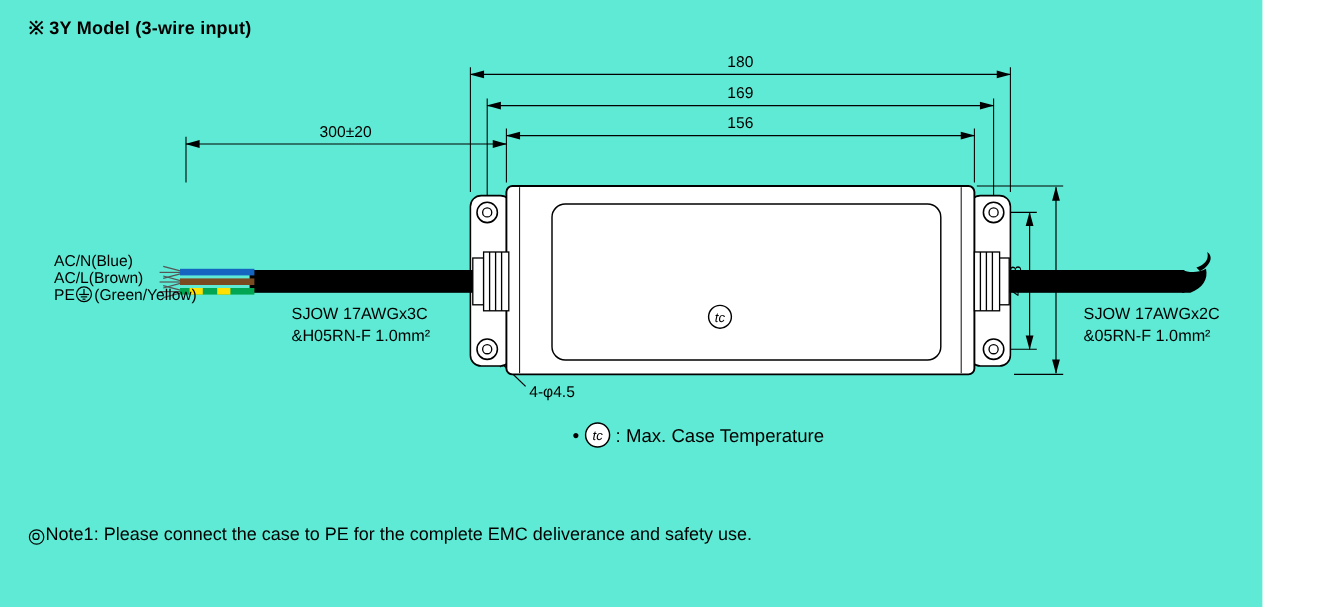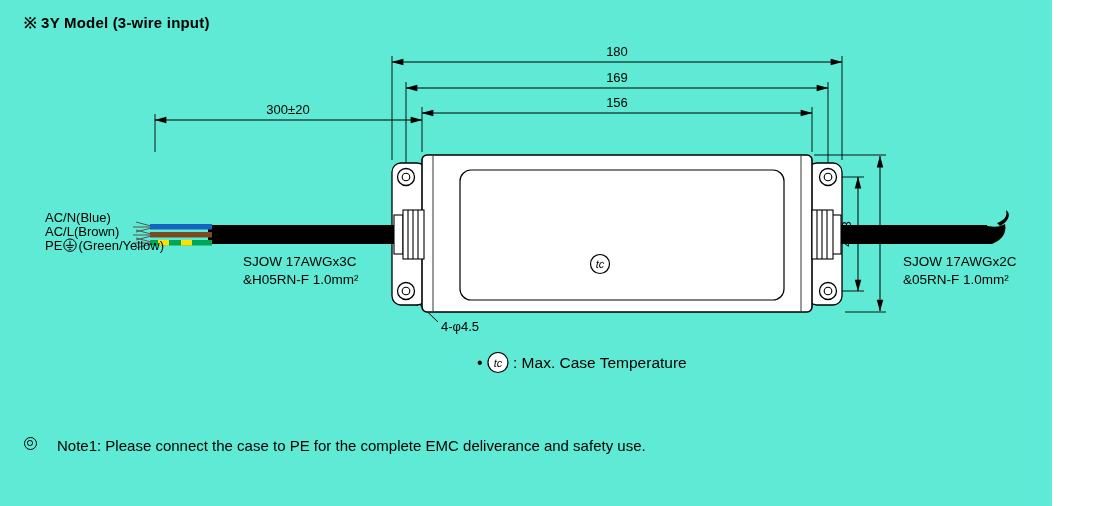--- a/index.html
+++ b/index.html
@@ -7,21 +7,21 @@
   body { width:1100px; height:506px; font-family:"Liberation Sans", sans-serif; color:#000; }
   .page { position:relative; width:1052px; height:506px; background:#5eead4; overflow:hidden; }
   .title { position:absolute; left:24px; top:12px; font-size:15px; font-weight:bold; letter-spacing:.2px; }
   svg.drawing { position:absolute; left:0; top:0; }
   svg text { font-family:"Liberation Sans", sans-serif; fill:#000; }
   .dim  { font-size:13px; }
   .lbl  { font-size:13px; }
   .spec { font-size:13.5px; }
   .tcnote { font-size:15.5px; }
   .notes { position:absolute; left:24px; top:437px; display:flex; flex-direction:column; gap:9px; }
-  .note { display:flex; align-items:flex-start; gap:20px; font-size:15px; }
+  .note { display:flex; align-items:flex-end; gap:1px; font-size:15px; }
   .note-icon { width:13px; height:13px; border:1.5px solid #000; border-radius:50%; position:relative; flex:0 0 auto; }
   .note-icon::after { content:""; position:absolute; left:2px; top:2px; width:3.6px; height:3.6px; border:1.2px solid #000; border-radius:50%; }
 </style>
 </head>
 <body>
 
 <div class="page">
 
   <div class="title">※ 3Y Model (3-wire input)</div>
 

